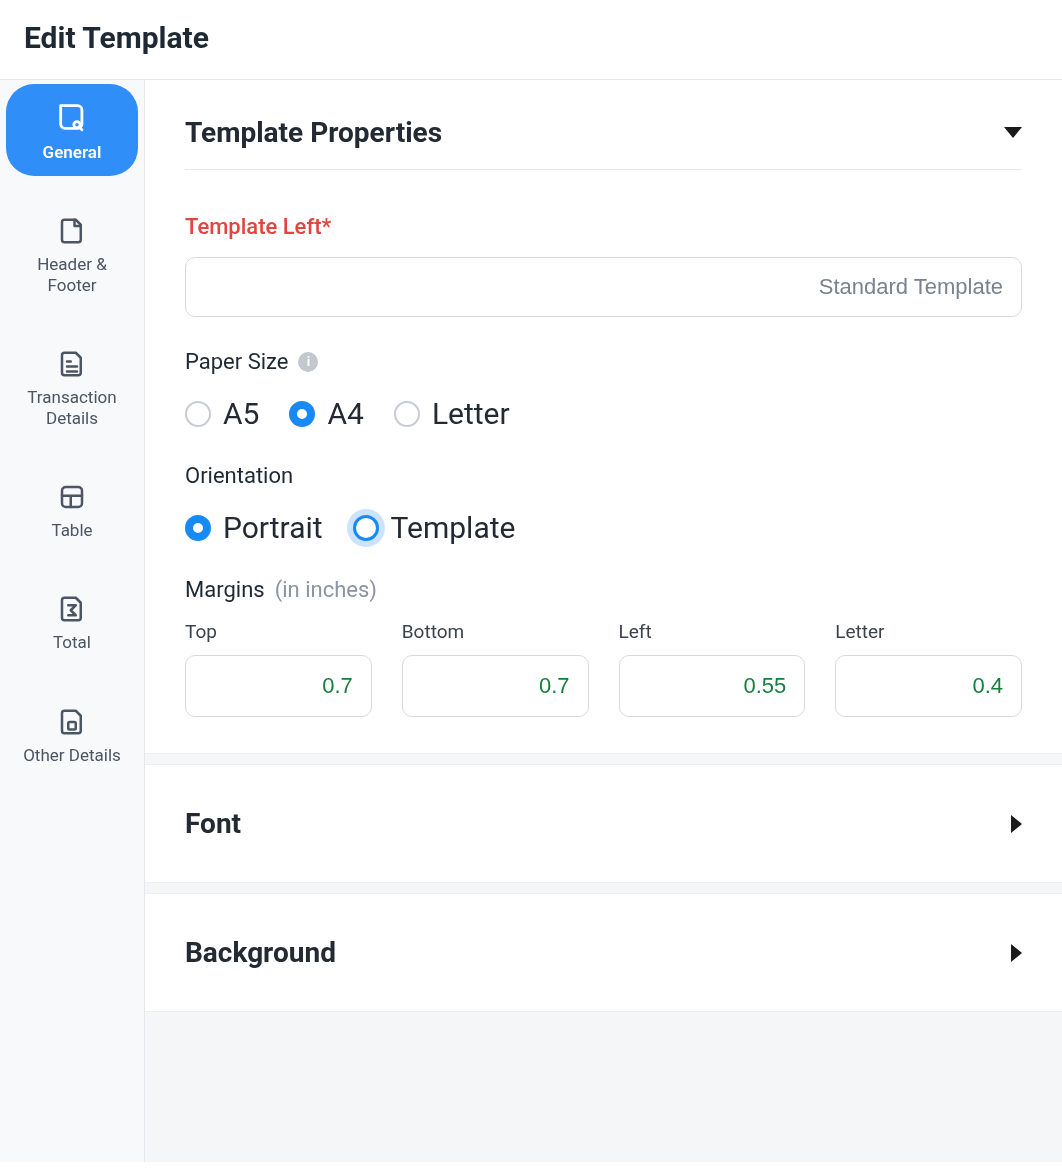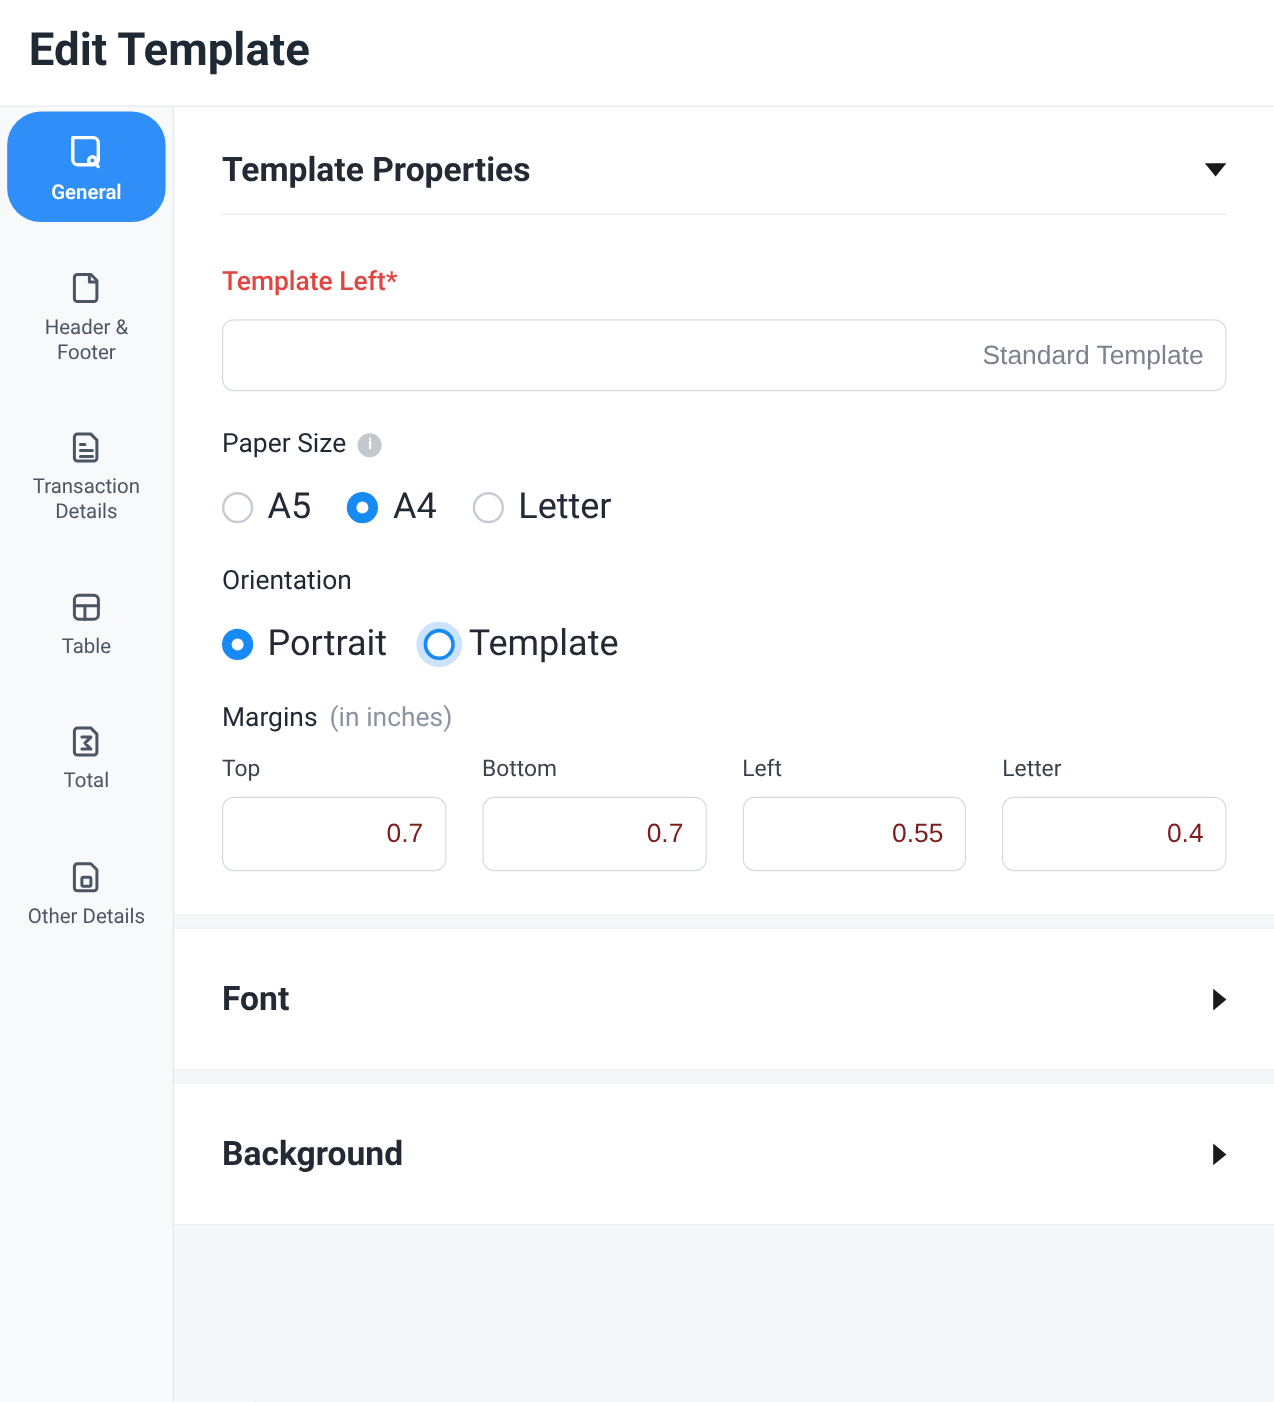--- a/index.html
+++ b/index.html
@@ -5,21 +5,21 @@
 * { box-sizing: border-box; margin: 0; padding: 0; }
 body {
   font-family: -apple-system, BlinkMacSystemFont, "Segoe UI", Roboto, Helvetica, Arial, sans-serif;
   width: 1062px;
   height: 1168px;
   background: #fff;
   color: #1a1a1a;
   overflow: hidden;
 }
 .page-title {
-  font-size: 38px;
+  font-size: 30px;
   font-weight: 700;
   padding: 20px 0 24px 24px;
   color: #1f2933;
 }
 .hr-top {
   border: none;
   border-top: 1px solid #e4e7eb;
 }
 .layout {
   display: flex;
@@ -177,21 +177,21 @@
   margin-bottom: 12px;
 }
 .margin-input {
   width: 100%;
   height: 62px;
   border: 1px solid #d6dae0;
   border-radius: 10px;
   text-align: right;
   padding: 0 18px;
   font-size: 22px;
-  color: #7f1d1d;
+  color: #15803d;
   background: #fff;
 }
 .caret {
   width: 0; height: 0;
   border-left: 9px solid transparent;
   border-right: 9px solid transparent;
 }
 .caret.down { border-top: 11px solid #1a1a1a; }
 .caret.right { border-top: 9px solid transparent; border-bottom: 9px solid transparent; border-left: 11px solid #1a1a1a; border-right: none; }
 </style>

